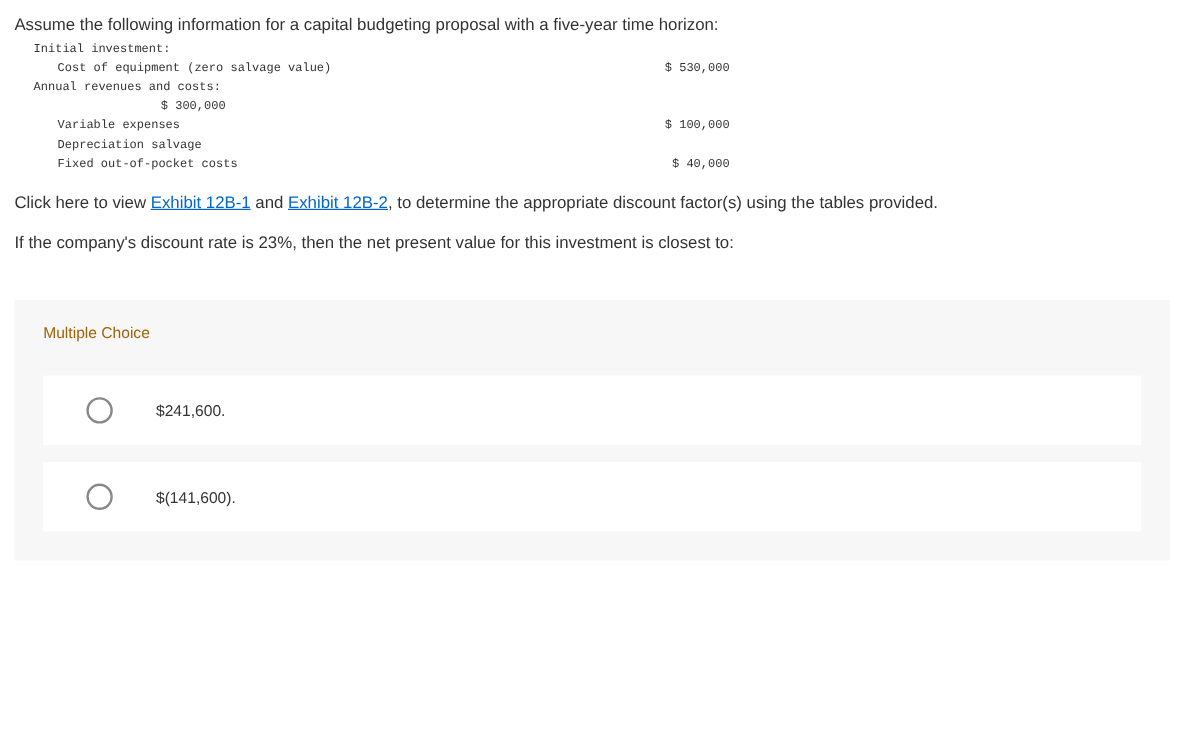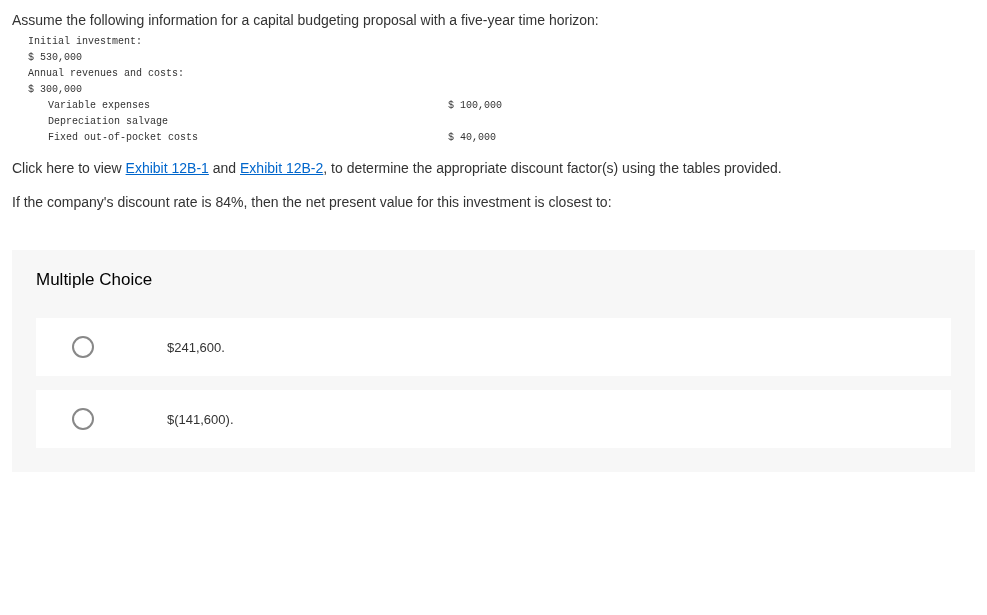--- a/index.html
+++ b/index.html
@@ -28,21 +28,21 @@
     }
     .data-row {
       display: flex;
     }
     .row-label {
       width: 420px;
       white-space: pre;
     }
     .row-value {
       width: 160px;
-      text-align: left;
+      text-align: right;
       white-space: pre;
     }
     .indent-1 {
       padding-left: 20px;
     }
     .click-text {
       margin-bottom: 18px;
       color: #333;
     }
     .link {
@@ -52,22 +52,22 @@
     }
     .question-text {
       margin-bottom: 40px;
       color: #333;
     }
     .mc-container {
       background: #f7f7f7;
       padding: 20px 24px 10px 24px;
     }
     .mc-heading {
-      font-size: 17px;
-      color: #000000;
+      font-size: 13px;
+      color: #a16207;
       margin-bottom: 28px;
     }
     .option-card {
       background: #fff;
       padding: 18px 20px;
       margin-bottom: 14px;
       display: flex;
       align-items: center;
       cursor: pointer;
     }
@@ -76,34 +76,34 @@
       height: 22px;
       border: 2px solid #888;
       border-radius: 50%;
       margin-left: 16px;
       margin-right: 36px;
       flex-shrink: 0;
     }
     .option-label {
       font-size: 13px;
       color: #333;
-      margin-left: 37px;
     }
   </style>
 </head>
 <body>
 
 <div class="intro">Assume the following information for a capital budgeting proposal with a five-year time horizon:</div>
 
 <div class="data-table" id="data-table">
     <div class="data-row">
       <div class="row-label">Initial investment:</div>
       <div class="row-value"></div>
     </div>
     <div class="data-row">
+      <div class="row-label indent-1">Cost of equipment (zero salvage value)</div>
       <div class="row-value">$ 530,000</div>
     </div>
     <div class="data-row">
       <div class="row-label">Annual revenues and costs:</div>
       <div class="row-value"></div>
     </div>
     <div class="data-row">
       <div class="row-value">$ 300,000</div>
     </div>
     <div class="data-row">
@@ -116,21 +116,21 @@
     <div class="data-row">
       <div class="row-label indent-1">Fixed out-of-pocket costs</div>
       <div class="row-value">$ 40,000</div>
     </div>
   </div>
 
 <div class="click-text">
   <span>Click here to view </span><span class="link">Exhibit 12B-1</span><span> and </span><span class="link">Exhibit 12B-2</span><span>, to determine the appropriate discount factor(s) using the tables provided.</span>
 </div>
 
-<div class="question-text">If the company's discount rate is 84%, then the net present value for this investment is closest to:</div>
+<div class="question-text">If the company's discount rate is 23%, then the net present value for this investment is closest to:</div>
 
 <div class="mc-container">
   <div class="mc-heading">Multiple Choice</div>
   <div id="options-container">
       <div class="option-card">
         <div class="radio-circle"></div>
         <div class="option-label">$241,600.</div>
       </div>
       <div class="option-card">
         <div class="radio-circle"></div>

